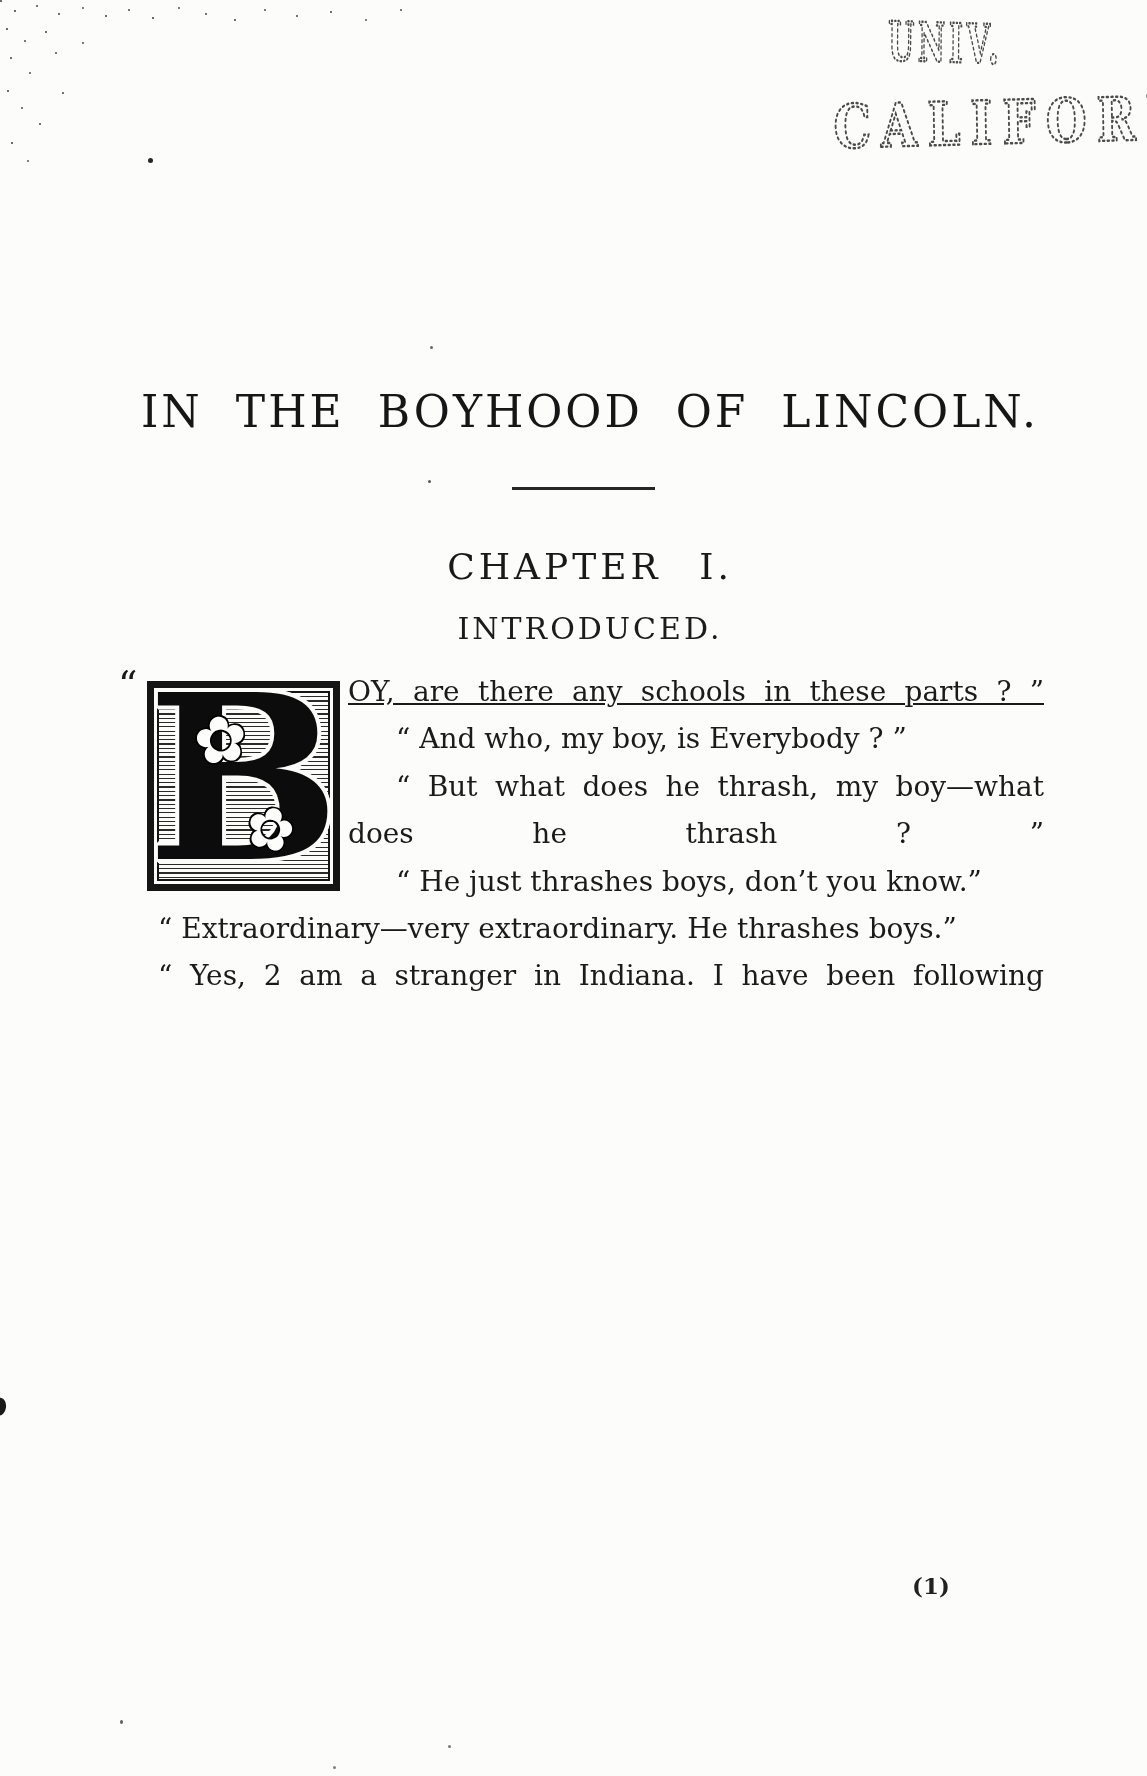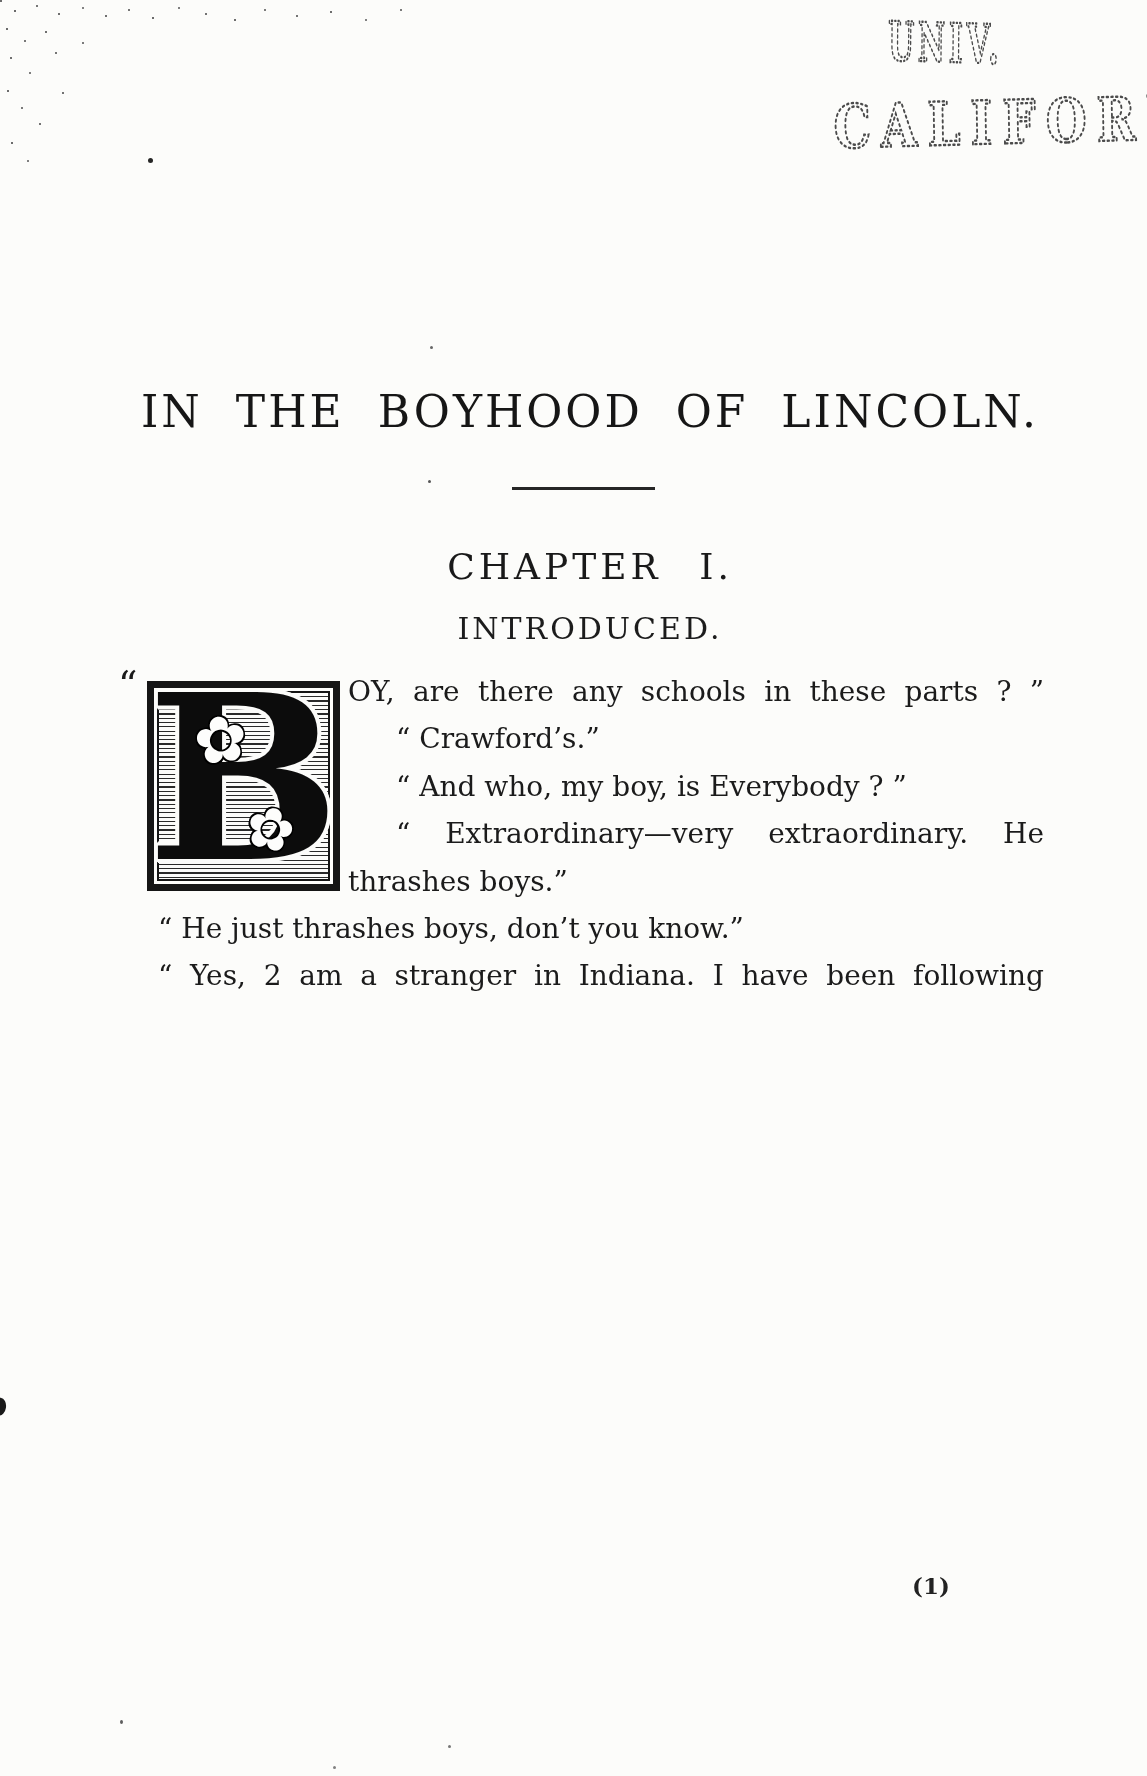--- a/index.html
+++ b/index.html
@@ -49,21 +49,21 @@
     word-spacing:22px; margin:0; color:#191919; }
   .section { top:611px; font-size:30px; font-weight:normal; letter-spacing:3px;
     margin:0; color:#1c1c1c; }
 
   
   .bodytext {
     position:absolute; left:110px; top:668px; width:934px;
     font-size:28px; line-height:47.4px; text-align:justify;
   }
   .bodytext p { margin:0; text-indent:48px; }
-  .bodytext p.first { text-indent:0; }
+  .bodytext p.first { text-indent:0;text-decoration:underline; }
   .bodytext p.stretch { text-align-last:justify; }
 
   .open-quote { position:absolute; left:8px; top:-2px; font-size:38px; line-height:1;
     color:#1a1a1a; }
 
   
   .dropcap {
     float:left; width:193px; height:210px; margin:13px 8px 0 37px;
     border:7px solid #151515; box-sizing:border-box;
     position:relative; background:#fcfcfa; overflow:hidden;
@@ -114,22 +114,22 @@
     <span class="open-quote">“</span>
 
     <div class="dropcap">
       <span class="dc-hatch"></span>
       <span class="dc-letter">B</span>
       <span class="dc-flower dc-f1">✿</span>
       <span class="dc-flower dc-f2">✿</span>
     </div>
 
     <p class="first stretch">OY, are there any schools in these parts ? ”</p>
-    <p>“ Crawford’s.”</p>
     <p>“ And who, my boy, is Everybody ? ”</p>
+    <p class="stretch">“ But what does he thrash, my boy—what does he thrash ? ”</p>
+    <p>“ He just thrashes boys, don’t you know.”</p>
     <p>“ Extraordinary—very extraordinary. He thrashes boys.”</p>
-    <p>“ He just thrashes boys, don’t you know.”</p>
     <p class="stretch">“ Yes, 2 am a stranger in Indiana. I have been following</p>
   </div>
 
   <div class="folio">(1)</div>
 
 </div>
 
 </body></html>

